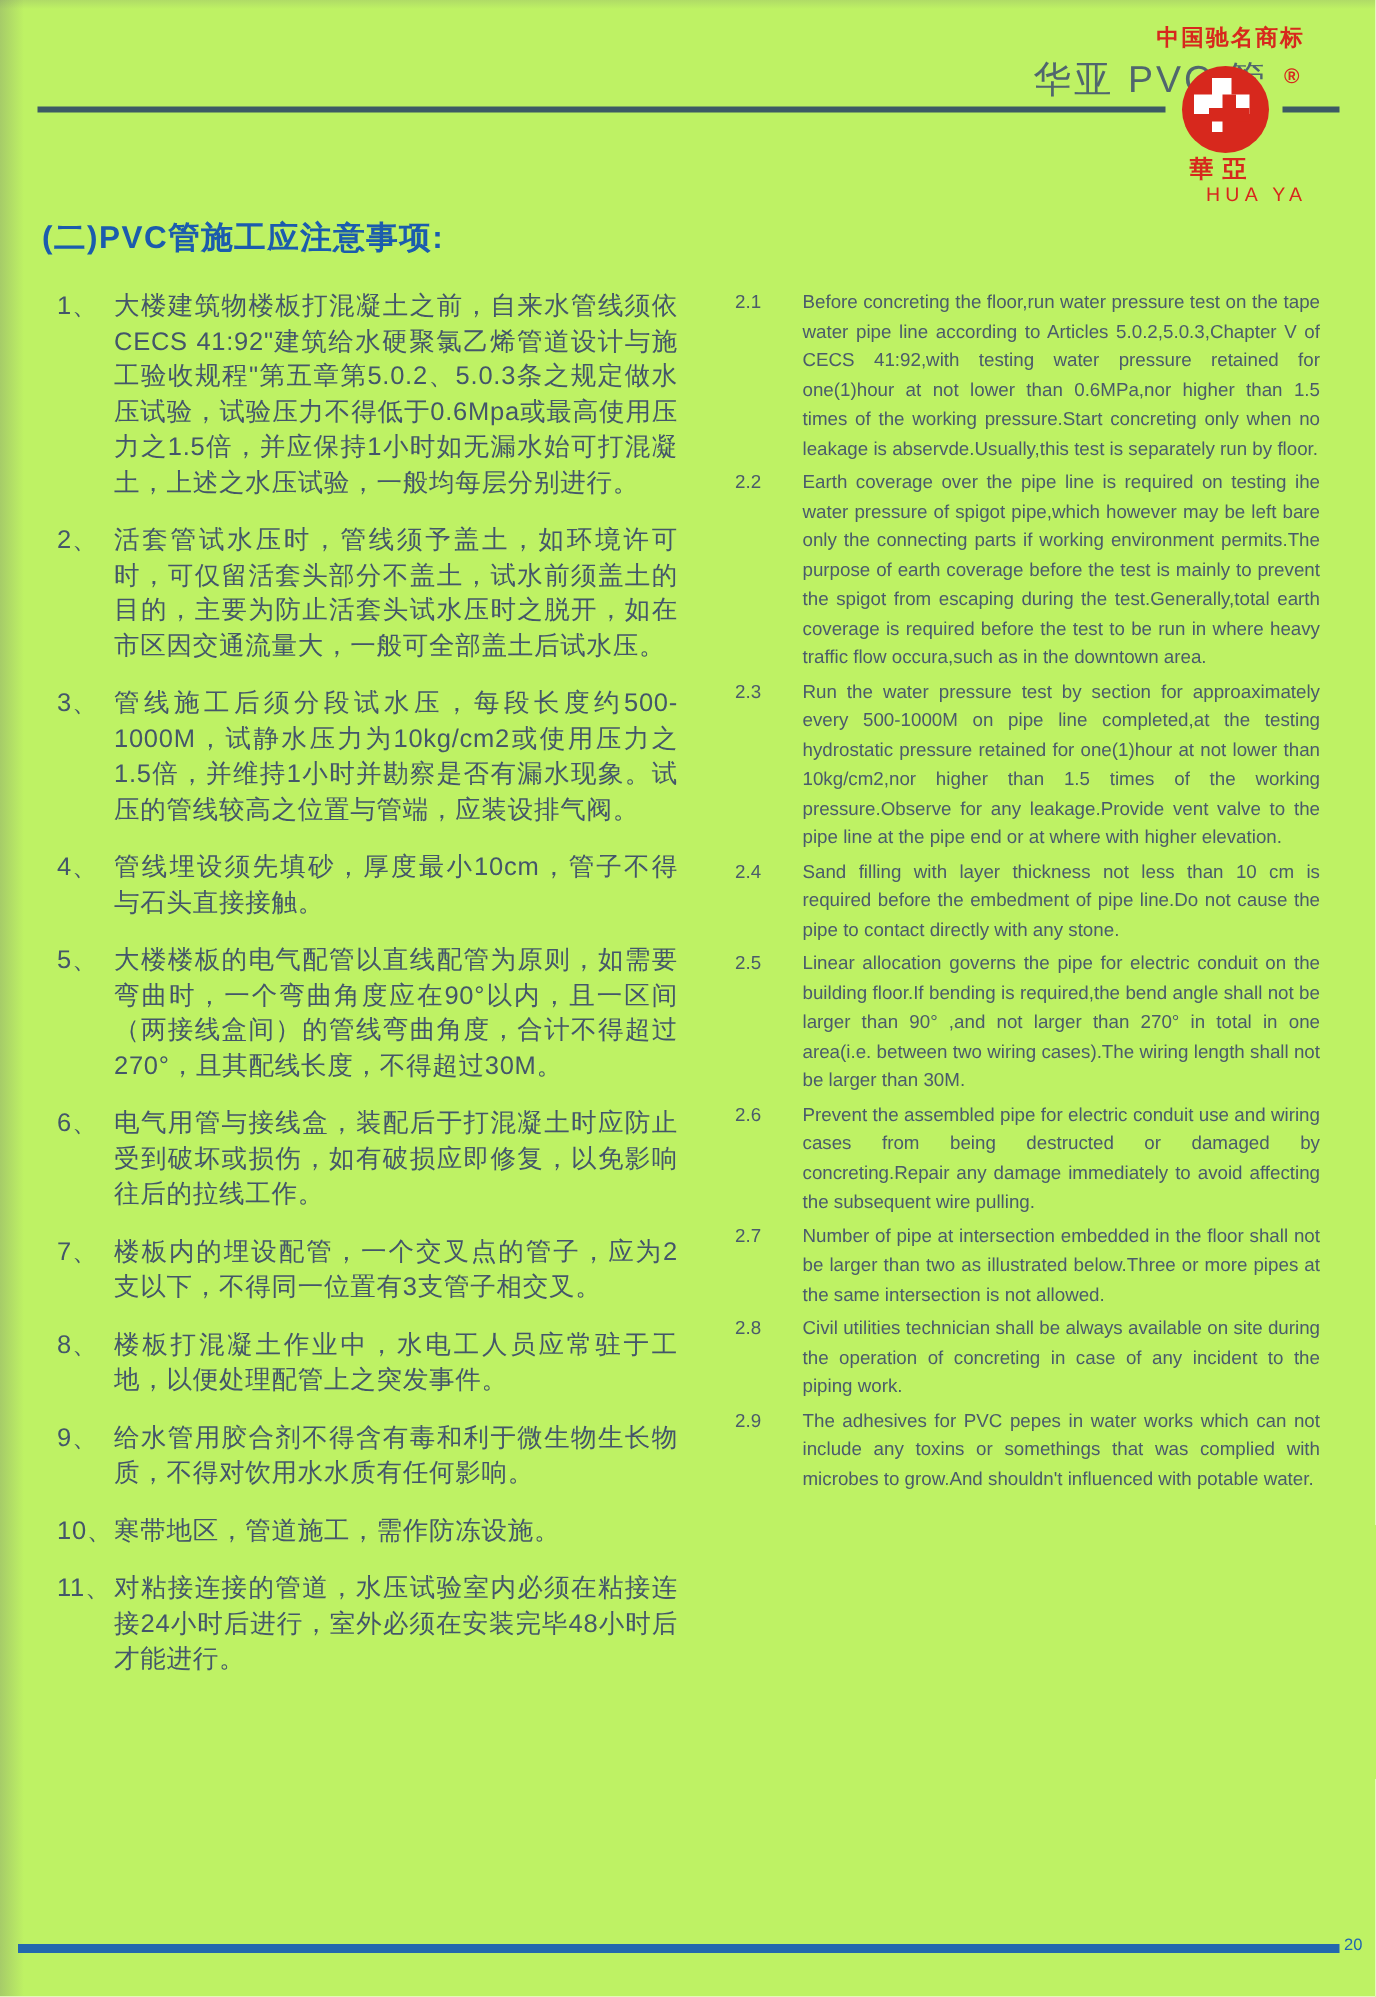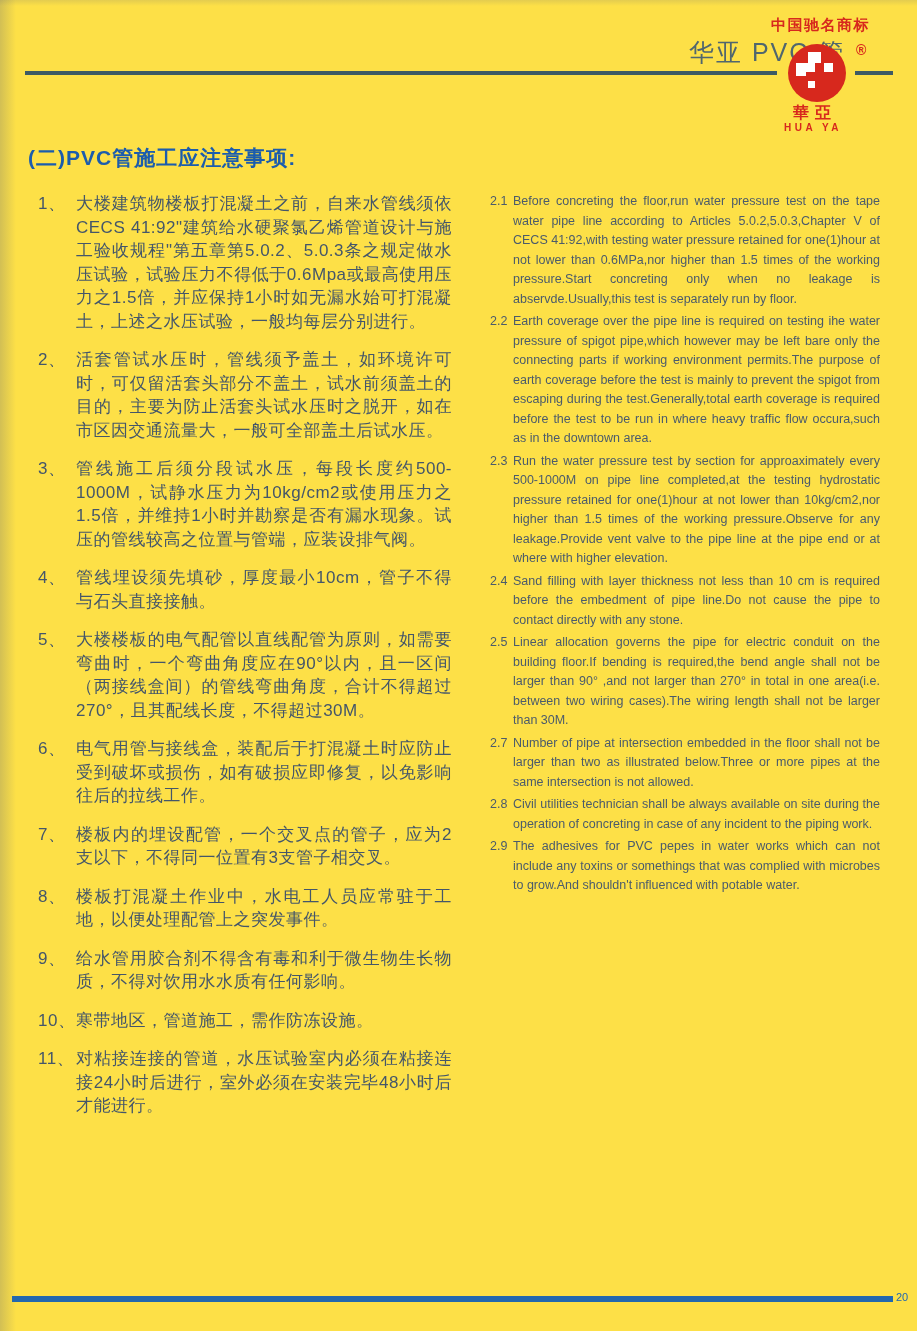--- a/index.html
+++ b/index.html
@@ -3,21 +3,21 @@
 <meta charset="utf-8">
 <style>
   * { margin: 0; padding: 0; box-sizing: border-box; }
   html, body { background: #ffffff; }
   body { font-family: "Liberation Sans", "DejaVu Sans", sans-serif; }
 
   .page {
     position: relative;
     width: 917px;
     height: 1331px;
-    background: #fde047;
+    background: #bef264;
     overflow: hidden;
   }
   
   .edge-left {
     position: absolute; left: 0; top: 0; bottom: 0; width: 16px;
     background: linear-gradient(90deg, rgba(110,115,115,0.30), rgba(110,115,115,0));
     pointer-events: none;
   }
   .edge-top {
     position: absolute; left: 0; top: 0; right: 0; height: 6px;
@@ -48,22 +48,22 @@
     position: absolute; left: 856px; top: 42px;
     color: #d7281d; font-size: 14px; font-weight: bold;
   }
   .logo-cn {
     position: absolute; left: 793px; top: 103px;
     color: #d7281d; font-size: 16px; font-weight: bold; letter-spacing: 6px;
     white-space: nowrap;
     font-family: Liberation Serif, serif;
   }
   .logo-en {
-    position: absolute; left: 784px; top: 122px;
-    color: #d7281d; font-size: 10px; font-weight: bold; letter-spacing: 3.5px;
+    position: absolute; left: 804px; top: 122px;
+    color: #d7281d; font-size: 13px; font-weight: normal; letter-spacing: 3.5px;
     white-space: nowrap;
   }
 
   
   .title {
     position: absolute; left: 28px; top: 144px;
     color: #1b5cad; font-size: 21px; font-weight: bold; letter-spacing: 1px;
     white-space: nowrap;
   }
 
@@ -84,21 +84,21 @@
 
   .en-heading {
     color: #36424d; font-size: 13.5px; font-weight: bold;
     margin-bottom: 7px; letter-spacing: 0.2px;
   }
   .en-item {
     display: flex; margin-bottom: 3px;
     color: #4b5b6b; font-size: 12.5px; line-height: 19.5px;
   }
   .en-item .num { flex: 0 0 23px; }
-  .en-item .txt { flex: 1; text-align: justify; }
+  .en-item .txt { flex: 1; text-align: justify; margin-left: 22px; }
 
   
   .footer-bar {
     position: absolute; left: 12px; top: 1296px; width: 881px; height: 6px;
     background: #2368ae;
   }
   .page-num {
     position: absolute; left: 896px; top: 1291px;
     color: #2368ae; font-size: 11px;
   }
@@ -191,20 +191,24 @@
         </div>
       <div class="en-item">
           <span class="num">2.4</span>
           <span class="txt">Sand filling with layer thickness not less than 10 cm is required before the embedment of pipe line.Do not cause the pipe to contact directly with any stone.</span>
         </div>
       <div class="en-item">
           <span class="num">2.5</span>
           <span class="txt">Linear allocation governs the pipe for electric conduit on the building floor.If bending is required,the bend angle shall not be larger than 90° ,and not larger than 270°  in total in one area(i.e. between two wiring cases).The wiring length shall not be larger than 30M.</span>
         </div>
       <div class="en-item">
+          <span class="num">2.6</span>
+          <span class="txt">Prevent the assembled pipe for electric conduit use and wiring cases from being destructed or damaged by concreting.Repair any damage immediately to avoid affecting the subsequent wire pulling.</span>
+        </div>
+      <div class="en-item">
           <span class="num">2.7</span>
           <span class="txt">Number of pipe at intersection embedded in the floor shall not be larger than two as illustrated below.Three or more pipes at the same intersection is not allowed.</span>
         </div>
       <div class="en-item">
           <span class="num">2.8</span>
           <span class="txt">Civil utilities technician shall be always available on site during the operation of concreting in case of any incident to the piping work.</span>
         </div>
       <div class="en-item">
           <span class="num">2.9</span>
           <span class="txt">The adhesives for PVC pepes in water works which can not include any toxins or somethings that was complied with microbes to grow.And shouldn't influenced with potable water.</span>

